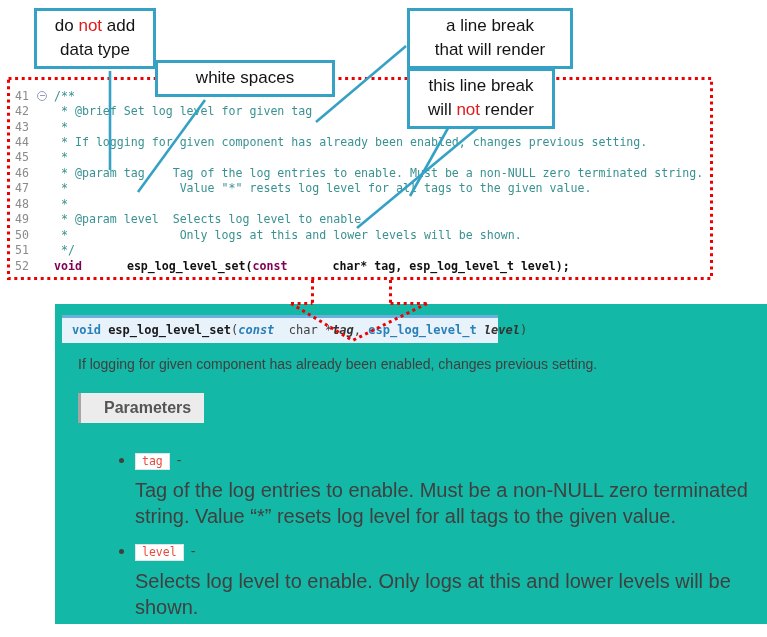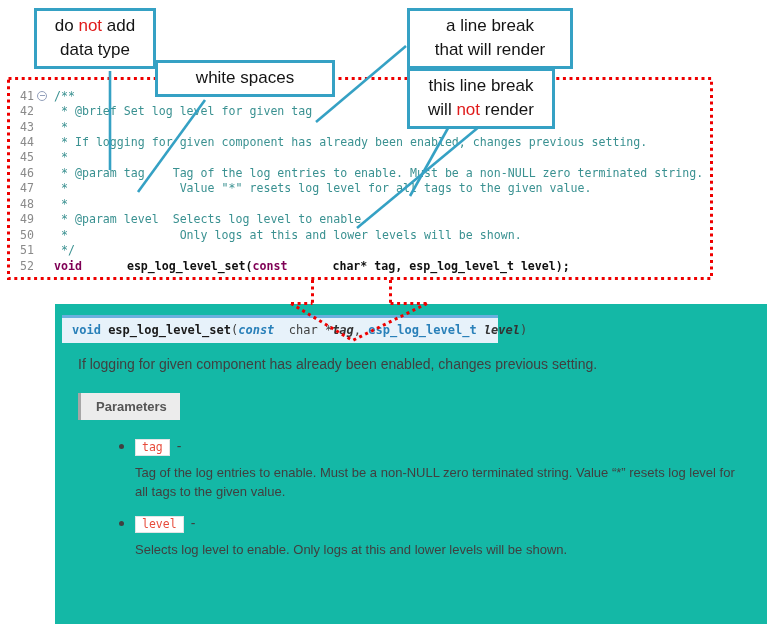--- a/index.html
+++ b/index.html
@@ -27,21 +27,21 @@
 
   
   #overlay { position:absolute; left:0; top:0; z-index:5; pointer-events:none; }
 
   
   #editor {
     position:absolute; left:10px; top:88px; z-index:2;
     font-family:"DejaVu Sans Mono", monospace; font-size:11.6px;
   }
   .code-row { display:flex; height:15.45px; align-items:center; white-space:pre; }
-  .lnum { display:inline-block; width:24px; text-align:right; color:#8a8a8a; flex:0 0 auto; }
+  .lnum { display:inline-block; width:24px; text-align:center; color:#8a8a8a; flex:0 0 auto; }
   .fold { display:inline-block; width:10px; height:10px; margin:0 0 0 3px; flex:0 0 auto; position:relative; }
   .has-fold { border:1px solid #93a0bb; border-radius:50%; }
   .has-fold::after { content:""; position:absolute; left:1.5px; right:1.5px; top:3.4px; border-top:1.2px solid #93a0bb; }
   .cline { white-space:pre; padding-left:7px; }
   .seg-com { color:#3a9191; }
   .seg-k   { color:#7f0055; font-weight:bold; }
   .seg-c   { color:#111111; font-weight:bold;padding-left:38px; }
 
   
   #docpanel {
@@ -57,34 +57,34 @@
   }
   .seg-type  { color:#2980b9; font-weight:bold; }
   .seg-name  { color:#1a1a1a; font-weight:bold; }
   .seg-kw    { color:#2980b9; font-weight:bold; font-style:italic; }
   .seg-param { color:#333333; font-weight:bold; font-style:italic; }
 
   .doc-p { margin:21px 0 0 23px; font-size:14px; line-height:17px; color:#404040; }
   #p2 { margin-top:13px; }
 
   #params-heading {
-    display:inline-block; margin:20px 0 5px 23px;
+    display:inline-block; margin:20px 0 16px 23px;
     background:#ececec; border-left:3px solid #a6a6a6;
-    padding:6px 13px 6px 15px; font-size:13px; font-weight:bold; color:#555555;
+    padding:6px 13px 6px 23px; font-size:16px; font-weight:bold; color:#555555;
   }
   #param-list { margin:12px 0 0 0; padding-left:80px; list-style:disc outside; }
   #param-list li { color:#404040; }
   #param-item-level { margin-top:13px; }
   .literal {
     display:inline-block; background:#ffffff; border:1px solid #e1e4e5;
     padding:0px 6px 1px 6px; font-family:"DejaVu Sans Mono", monospace;
     font-size:11.5px; color:#e74c3c;
   }
   .lit-sep { margin-left:7px; font-size:14px; color:#404040; }
-  .param-desc { margin-top:7px; width:614px; font-size:13px; line-height:19px; color:#404040; }
+  .param-desc { margin-top:7px; width:614px; font-size:20px; line-height:26px; color:#404040; }
 </style>
 </head>
 <body>
 
 <div id="docpanel">
   <div id="sigbar"><span class="seg-type">void</span><span class="seg-p"> </span><span class="seg-name">esp_log_level_set</span><span class="seg-p">(</span><span class="seg-kw">const</span><span class="seg-p">  char </span><span class="seg-p">*</span><span class="seg-param">tag</span><span class="seg-p">, </span><span class="seg-type">esp_log_level_t</span><span class="seg-p"> </span><span class="seg-param">level</span><span class="seg-p">)</span></div>
   <p class="doc-p" id="p2">If logging for given component has already been enabled, changes previous setting.</p>
   <div id="params-heading">Parameters</div>
   <ul id="param-list">
     <li id="param-item-tag">

